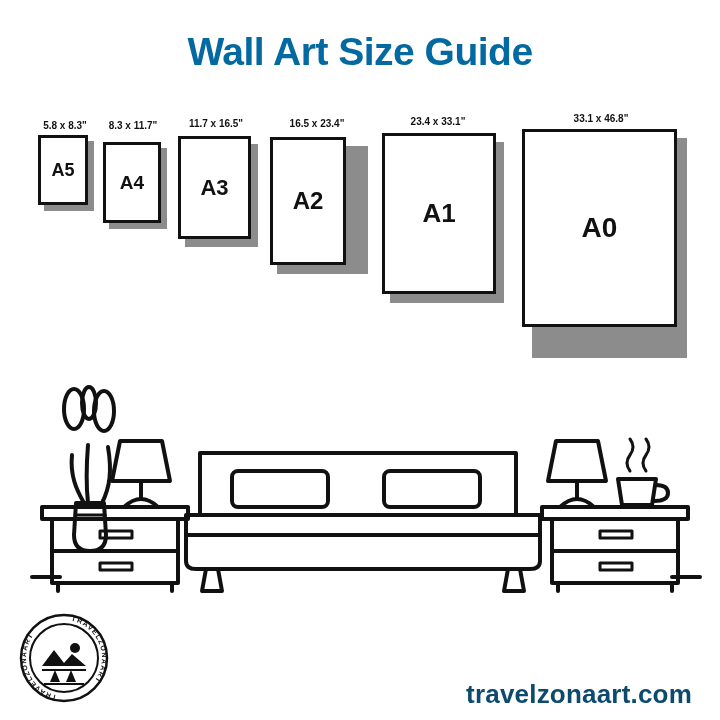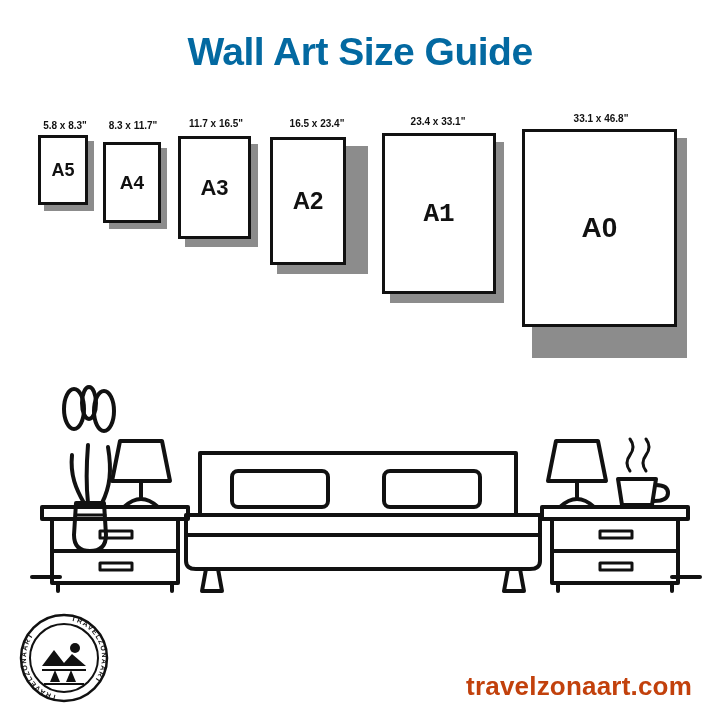--- a/index.html
+++ b/index.html
@@ -83,24 +83,24 @@
     left: 0;
     top: 375px;
     width: 720px;
     height: 230px;
   }
 
   
   .footer-url {
     position: absolute;
     right: 28px;
-    bottom: 18px;
+    bottom: 10px;
     font-size: 26px;
     font-weight: bold;
-    color: #c2410c;
+    color: #0c4a6e;
     letter-spacing: 0.2px;
   }
 
   .logo {
     position: absolute;
     left: 18px;
     bottom: 16px;
     width: 92px;
     height: 92px;
   }
@@ -143,21 +143,21 @@
       <div class="frame-shadow" style="left:15px; top:36px; width:91px; height:128px;"></div>
       <div class="frame-box" style="left:8px; top:27px; width:76px; height:128px;">
         <span class="frame-label" style="font-size:24px;">A2</span>
       </div>
     </div>
 
     <div class="frame-group" style="left:372px; top:0;">
       <div class="frame-dim" style="left:0px; top:6px; width:132px;">23.4 x 33.1"</div>
       <div class="frame-shadow" style="left:18px; top:32px; width:114px; height:161px;"></div>
       <div class="frame-box" style="left:10px; top:23px; width:114px; height:161px;">
-        <span class="frame-label" style="font-size:26px;font-family:Liberation Mono, monospace;">A1</span>
+        <span class="frame-label" style="font-size:26px;">A1</span>
       </div>
     </div>
 
     <div class="frame-group" style="left:506px; top:0;">
       <div class="frame-dim" style="left:10px; top:3px; width:170px;">33.1 x 46.8"</div>
       <div class="frame-shadow" style="left:26px; top:28px; width:155px; height:220px;"></div>
       <div class="frame-box" style="left:16px; top:19px; width:155px; height:198px;">
         <span class="frame-label" style="font-size:28px;">A0</span>
       </div>
     </div>

